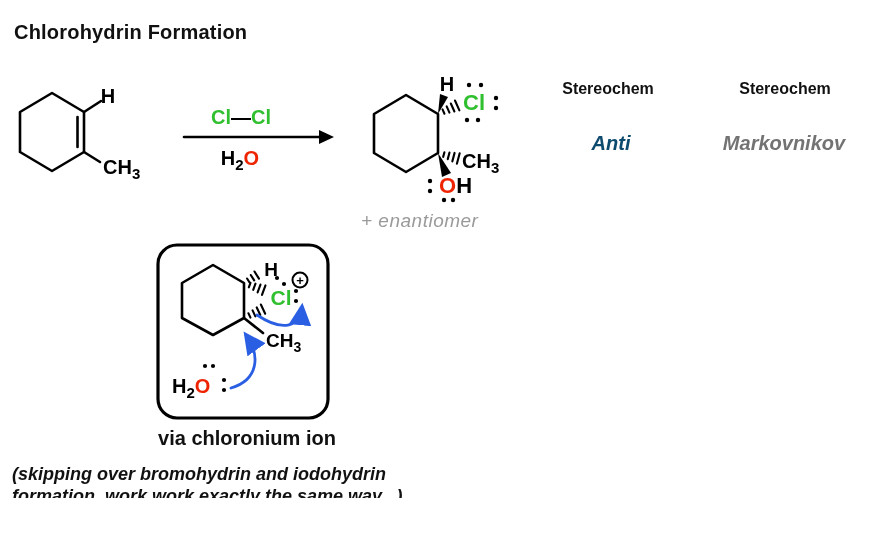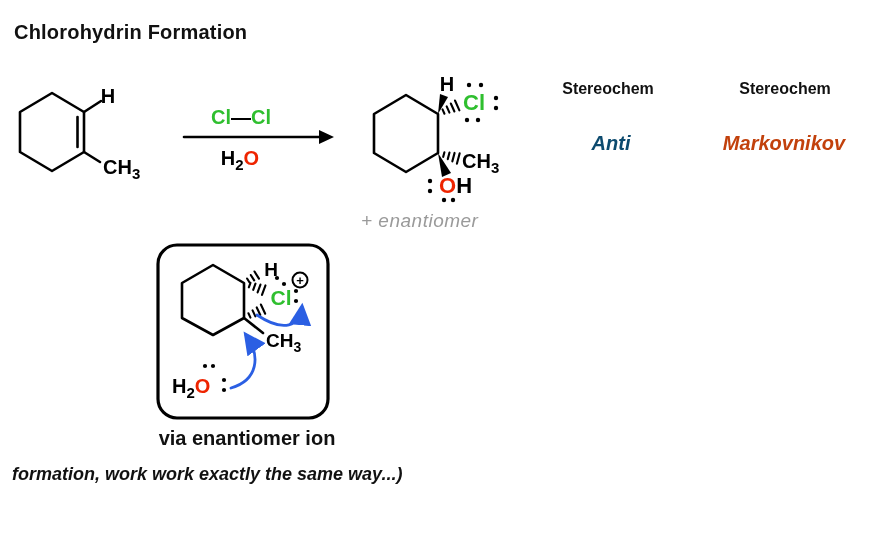--- a/index.html
+++ b/index.html
@@ -5,21 +5,21 @@
   html,body{margin:0;padding:0;background:#ffffff;}
   .canvas{
     position:relative;width:874px;height:498px;background:#ffffff;
     font-family:"Liberation Sans",sans-serif;overflow:hidden;color:#111;
   }
   .abs{position:absolute;}
   .title{left:14px;top:21px;font-size:20px;font-weight:bold;letter-spacing:0.2px;}
   .colhdr{top:80px;font-size:16px;font-weight:bold;transform:translateX(-50%);white-space:nowrap;}
   .colval{top:132px;font-size:20px;font-weight:bold;font-style:italic;transform:translateX(-50%);white-space:nowrap;}
   .val-red{color:#0c4a6e;}
-  .val-blue{color:#c2410c;}
+  .val-blue{color:#737373;}
   .enant{left:361px;top:210px;font-size:19px;font-style:italic;color:#9a9a9a;letter-spacing:0.5px;white-space:nowrap;}
   .via{left:247px;top:427px;font-size:20px;font-weight:bold;transform:translateX(-50%);white-space:nowrap;}
   .footnote{left:12px;top:463px;font-size:18px;font-weight:bold;font-style:italic;line-height:22px;white-space:nowrap;}
   svg{position:absolute;left:0;top:0;}
   .bond{stroke:#000;stroke-width:2.6;fill:none;stroke-linejoin:round;stroke-linecap:round;}
   .hashline{stroke:#000;stroke-width:2.1;stroke-linecap:round;}
   .wedge{fill:#000;stroke:none;}
   .dot{fill:#000;stroke:none;}
   .atom{font-family:"Liberation Sans",sans-serif;font-weight:bold;fill:#000;}
   .green{fill:#2fbf2f;}
@@ -34,23 +34,24 @@
 <div class="canvas">
 
   <div class="abs title">Chlorohydrin Formation</div>
 
   <div class="abs colhdr" style="left:608px;">Stereochem</div>
   <div class="abs colhdr" style="left:785px;">Stereochem</div>
   <div class="abs colval val-red" style="left:611px;">Anti</div>
   <div class="abs colval val-blue" style="left:784px;">Markovnikov</div>
 
   <div class="abs enant">+ enantiomer</div>
-  <div class="abs via">via enantiomer ion</div>
+  <div class="abs via">via chloronium ion</div>
 
   <div class="abs footnote">
+    <div>(skipping over bromohydrin and iodohydrin</div>
     <div>formation, work work exactly the same way...)</div>
   </div>
 
   <svg width="874" height="534" viewBox="0 0 874 534">
     <defs>
       <marker id="bluehead" orient="auto" markerWidth="11" markerHeight="11" refX="6.5" refY="4">
         <path d="M0,0 L8,4 L0,8 Z" fill="#2b5fe3"></path>
       </marker>
     </defs>
 

